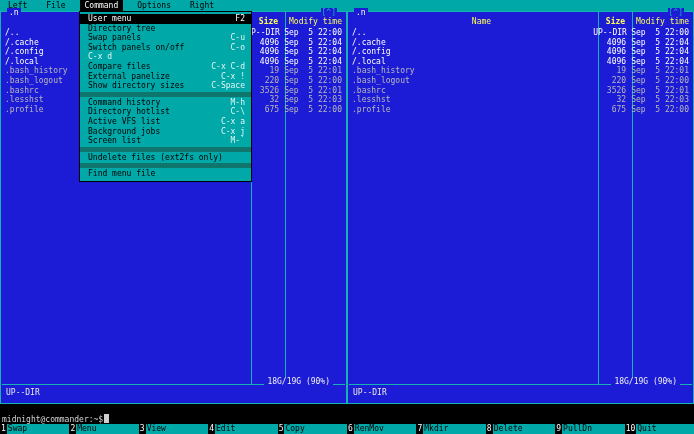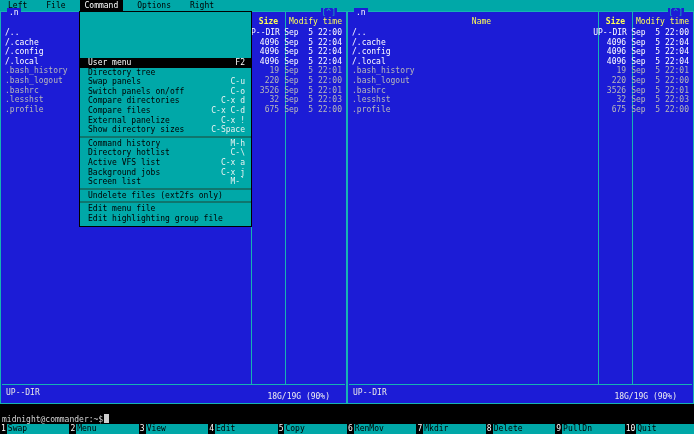--- a/index.html
+++ b/index.html
@@ -36,32 +36,32 @@
   .p-vline{ position:absolute; top:0; bottom:19px; width:1px; background:var(--frame); }
   .v1{ left:250px; } .v2{ left:284px; }
   .p-rows{ position:absolute; top:16px; left:1px; right:1px; }
   .row{ display:flex; height:9.6px; line-height:9.6px; white-space:pre; }
   .row.dir{ color:var(--dir); } .row.file{ color:var(--file); }
   .c-name{ width:249px; padding-left:3px; overflow:hidden; }
   .c-size{ width:34px; text-align:right; padding-right:1px; }
   .c-time{ width:66px; text-align:right; padding-right:3px; }
   .p-sep{ position:absolute; left:1px; right:1px; bottom:18px; height:1px; background:var(--frame); }
   .p-mini{ position:absolute; left:5px; bottom:6px; line-height:9px; color:#e8e8e8; white-space:pre; }
-  .p-free{ position:absolute; right:13px; bottom:2px; line-height:9px;
+  .p-free{ position:absolute; right:13px; bottom:17px; line-height:9px;
     background:var(--blue); padding:0 3px; color:#f0f0f0; white-space:pre; }
   
   .dropdown{ position:absolute; left:79px; top:11px; width:173px;
     background:var(--bar); border:1px solid #000; z-index:5; padding:1px 0; }
   .m-group{ padding:1px 0; }
-  .m-group + .m-group{ border-top:2px solid #0f766e; }
+  .m-group + .m-group{ border-top:5px solid #0f766e; }
   .m-item{ display:flex; height:9.6px; line-height:9.6px; padding:0 6px 0 8px;
     color:#000; white-space:pre; cursor:default; }
   .m-label{ flex:1; }
   .m-key{ color:var(--mkey); }
-  .m-item.sel{ background:var(--selbg); color:var(--selfg);margin-top:44px; }
+  .m-item.sel{ background:var(--selbg); color:var(--selfg); }
   .m-item.sel .m-key{ color:var(--selfg); }
   
   .hint{ position:absolute; top:404px; left:2px; height:10px; line-height:10px;
     color:var(--hint); white-space:pre; }
   .promptline{ position:absolute; top:414px; left:2px; height:10px; line-height:10px;
     color:var(--prompt); white-space:pre; }
   .cursor{ display:inline-block; width:5px; height:9px; background:#cfcfcf;
     vertical-align:-1px; margin-left:1px; }
   .fkeys{ position:absolute; left:0; right:0; top:424px; height:10px; display:flex; }
   .fk{ flex:1; display:flex; height:10px; line-height:10px; cursor:default; }
@@ -132,38 +132,37 @@
     <span class="p-mini">UP--DIR</span>
     <span class="p-free">18G/19G (90%)</span>
   </div>
 
   <div class="dropdown">
       <div class="m-group">
         <div class="m-item sel"><span class="m-label">User menu</span><span class="m-key">F2</span></div>
         <div class="m-item"><span class="m-label">Directory tree</span><span class="m-key"></span></div>
         <div class="m-item"><span class="m-label">Swap panels</span><span class="m-key">C-u</span></div>
         <div class="m-item"><span class="m-label">Switch panels on/off</span><span class="m-key">C-o</span></div>
-        <div class="m-item"><span class="m-label">Compare directories</span><span class="m-key">C-x d</span></div>
+        <div class="m-item"><span class="m-key">C-x d</span></div>
         <div class="m-item"><span class="m-label">Compare files</span><span class="m-key">C-x C-d</span></div>
         <div class="m-item"><span class="m-label">External panelize</span><span class="m-key">C-x !</span></div>
         <div class="m-item"><span class="m-label">Show directory sizes</span><span class="m-key">C-Space</span></div>
       </div>
       <div class="m-group">
         <div class="m-item"><span class="m-label">Command history</span><span class="m-key">M-h</span></div>
         <div class="m-item"><span class="m-label">Directory hotlist</span><span class="m-key">C-\</span></div>
         <div class="m-item"><span class="m-label">Active VFS list</span><span class="m-key">C-x a</span></div>
         <div class="m-item"><span class="m-label">Background jobs</span><span class="m-key">C-x j</span></div>
         <div class="m-item"><span class="m-label">Screen list</span><span class="m-key">M-`</span></div>
       </div>
       <div class="m-group">
         <div class="m-item"><span class="m-label">Undelete files (ext2fs only)</span><span class="m-key"></span></div>
       </div>
       <div class="m-group">
-        <div class="m-item"><span class="m-label">Edit menu file</span><span class="m-key"></span></div>
-        <div class="m-item"><span class="m-label">Edit highlighting group file</span><span class="m-key"></span></div>
+        <div class="m-item"><span class="m-label">Find menu file</span><span class="m-key"></span></div>
       </div>
     </div>
 
   <div class="promptline"><span>midnight@commander:~$</span><span class="cursor"></span></div>
   <div class="fkeys">
       <div class="fk">
         <span class="fk-num">1</span>
         <span class="fk-label">Swap</span>
       </div>
       <div class="fk">

